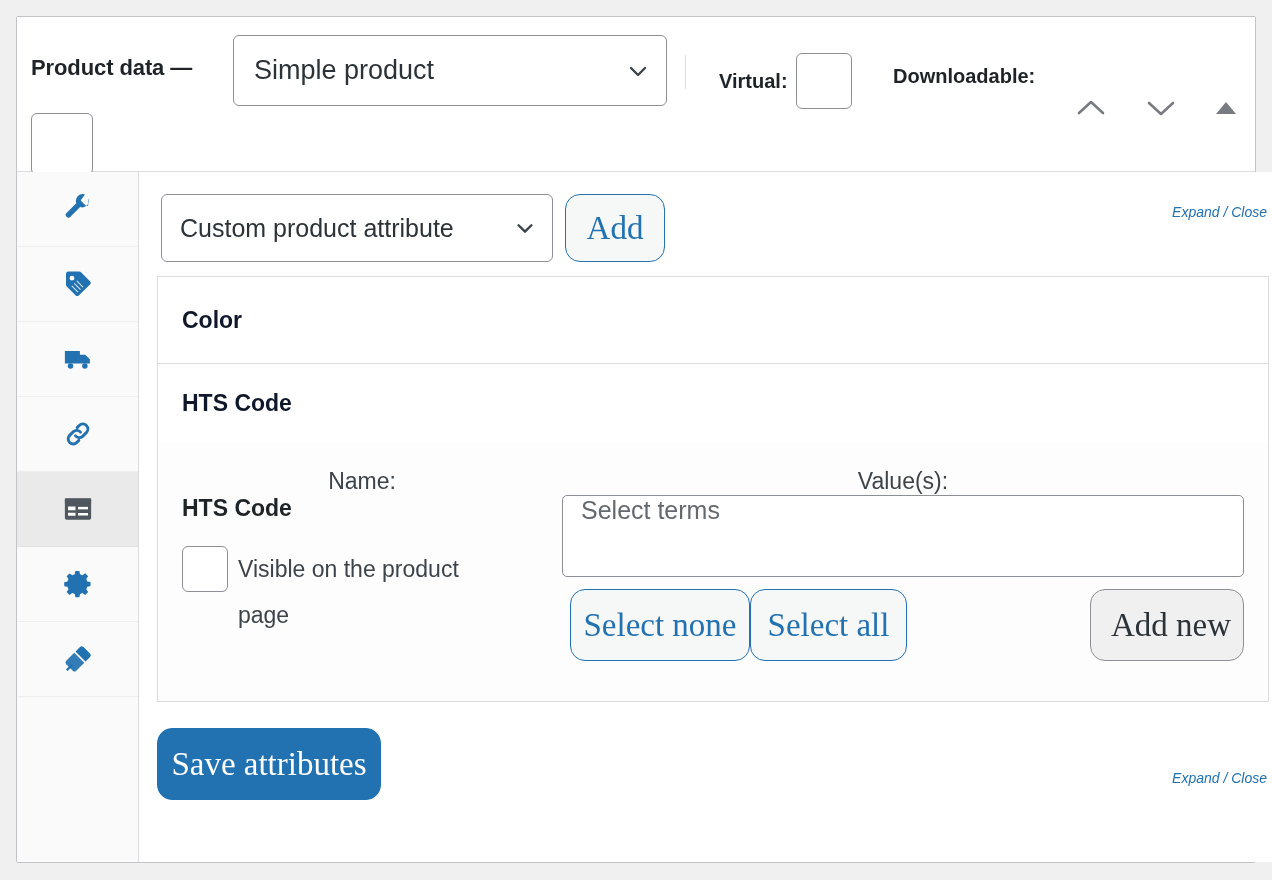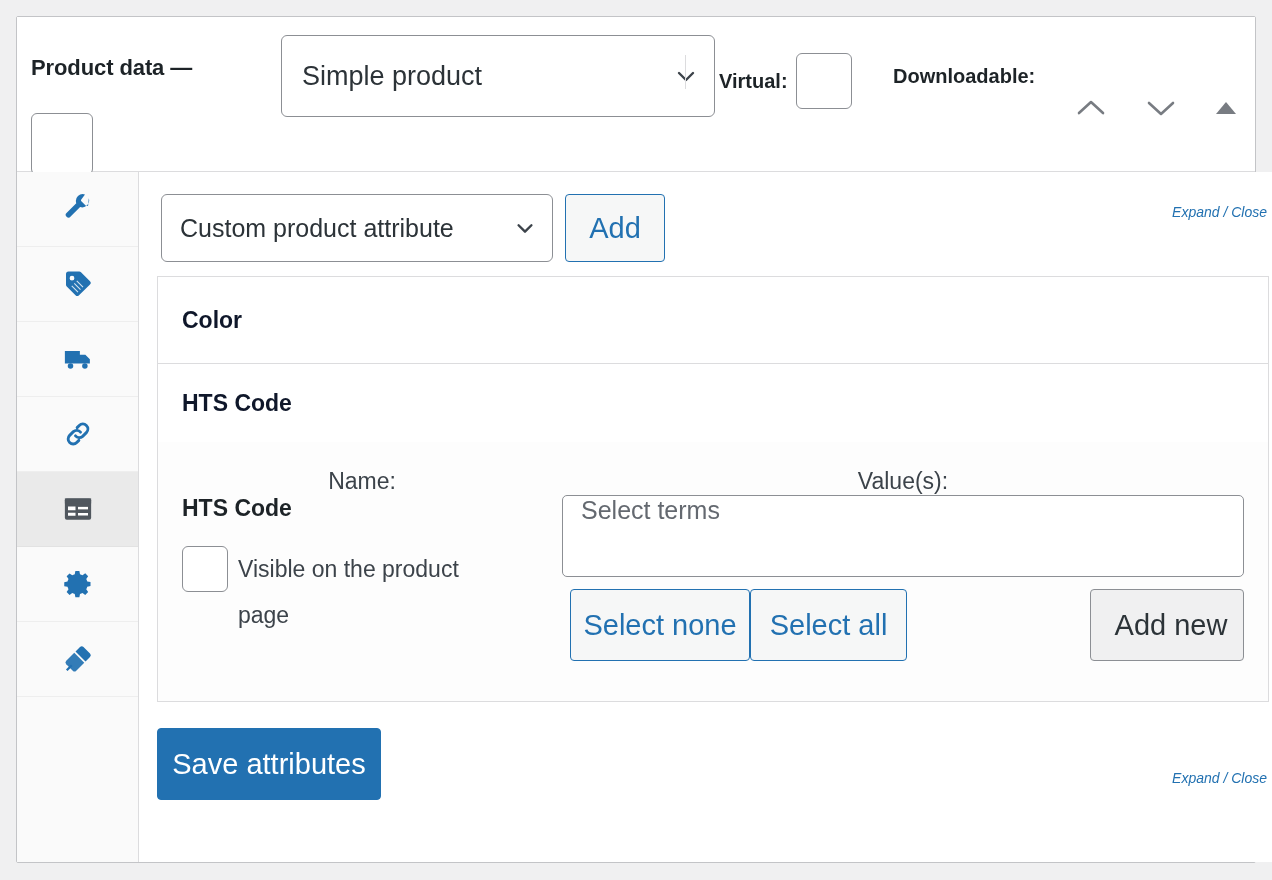--- a/index.html
+++ b/index.html
@@ -58,29 +58,28 @@
     height: 62px;
     background: #fff;
     border: 1px solid #8c8f94;
     border-radius: 6px;
   }
   .pd-type-select {
     position: absolute;
     left: 216px;
     top: 18px;
     width: 434px;
-    height: 82px;
+    height: 71px;
     background: #fff;
     border: 1px solid #8c8f94;
     border-radius: 6px;
     display: flex;
     align-items: center;
     padding: 0 16px 0 20px;
     cursor: pointer;
-    margin-left: 48px;
   }
   .pd-type-select .label {
     flex: 1;
     font-size: 27px;
     color: #2c3338;
     white-space: nowrap;
     overflow: hidden;
   }
   .chev {
     width: 24px;
@@ -188,28 +187,28 @@
   .attr-select .label {
     flex: 1;
     font-size: 25px;
     color: #2c3338;
     white-space: nowrap;
     overflow: hidden;
   }
   .attr-select .chev { width: 22px; height: 22px; }
 
   .btn {
-    border-radius: 4px;
-    font-size: 29px;
+    border-radius: 15px;
+    font-size: 33px;
     display: inline-flex;
     align-items: center;
     justify-content: center;
     cursor: pointer;
     white-space: nowrap;
-    font-family: Liberation Sans, sans-serif;
+    font-family: Liberation Serif, serif;
   }
   .btn-secondary {
     background: #f6f7f7;
     border: 1px solid #2271b1;
     color: #2271b1;
   }
   .btn-grey {
     background: #f0f0f1;
     border: 1px solid #8c8f94;
     color: #2c3338;

